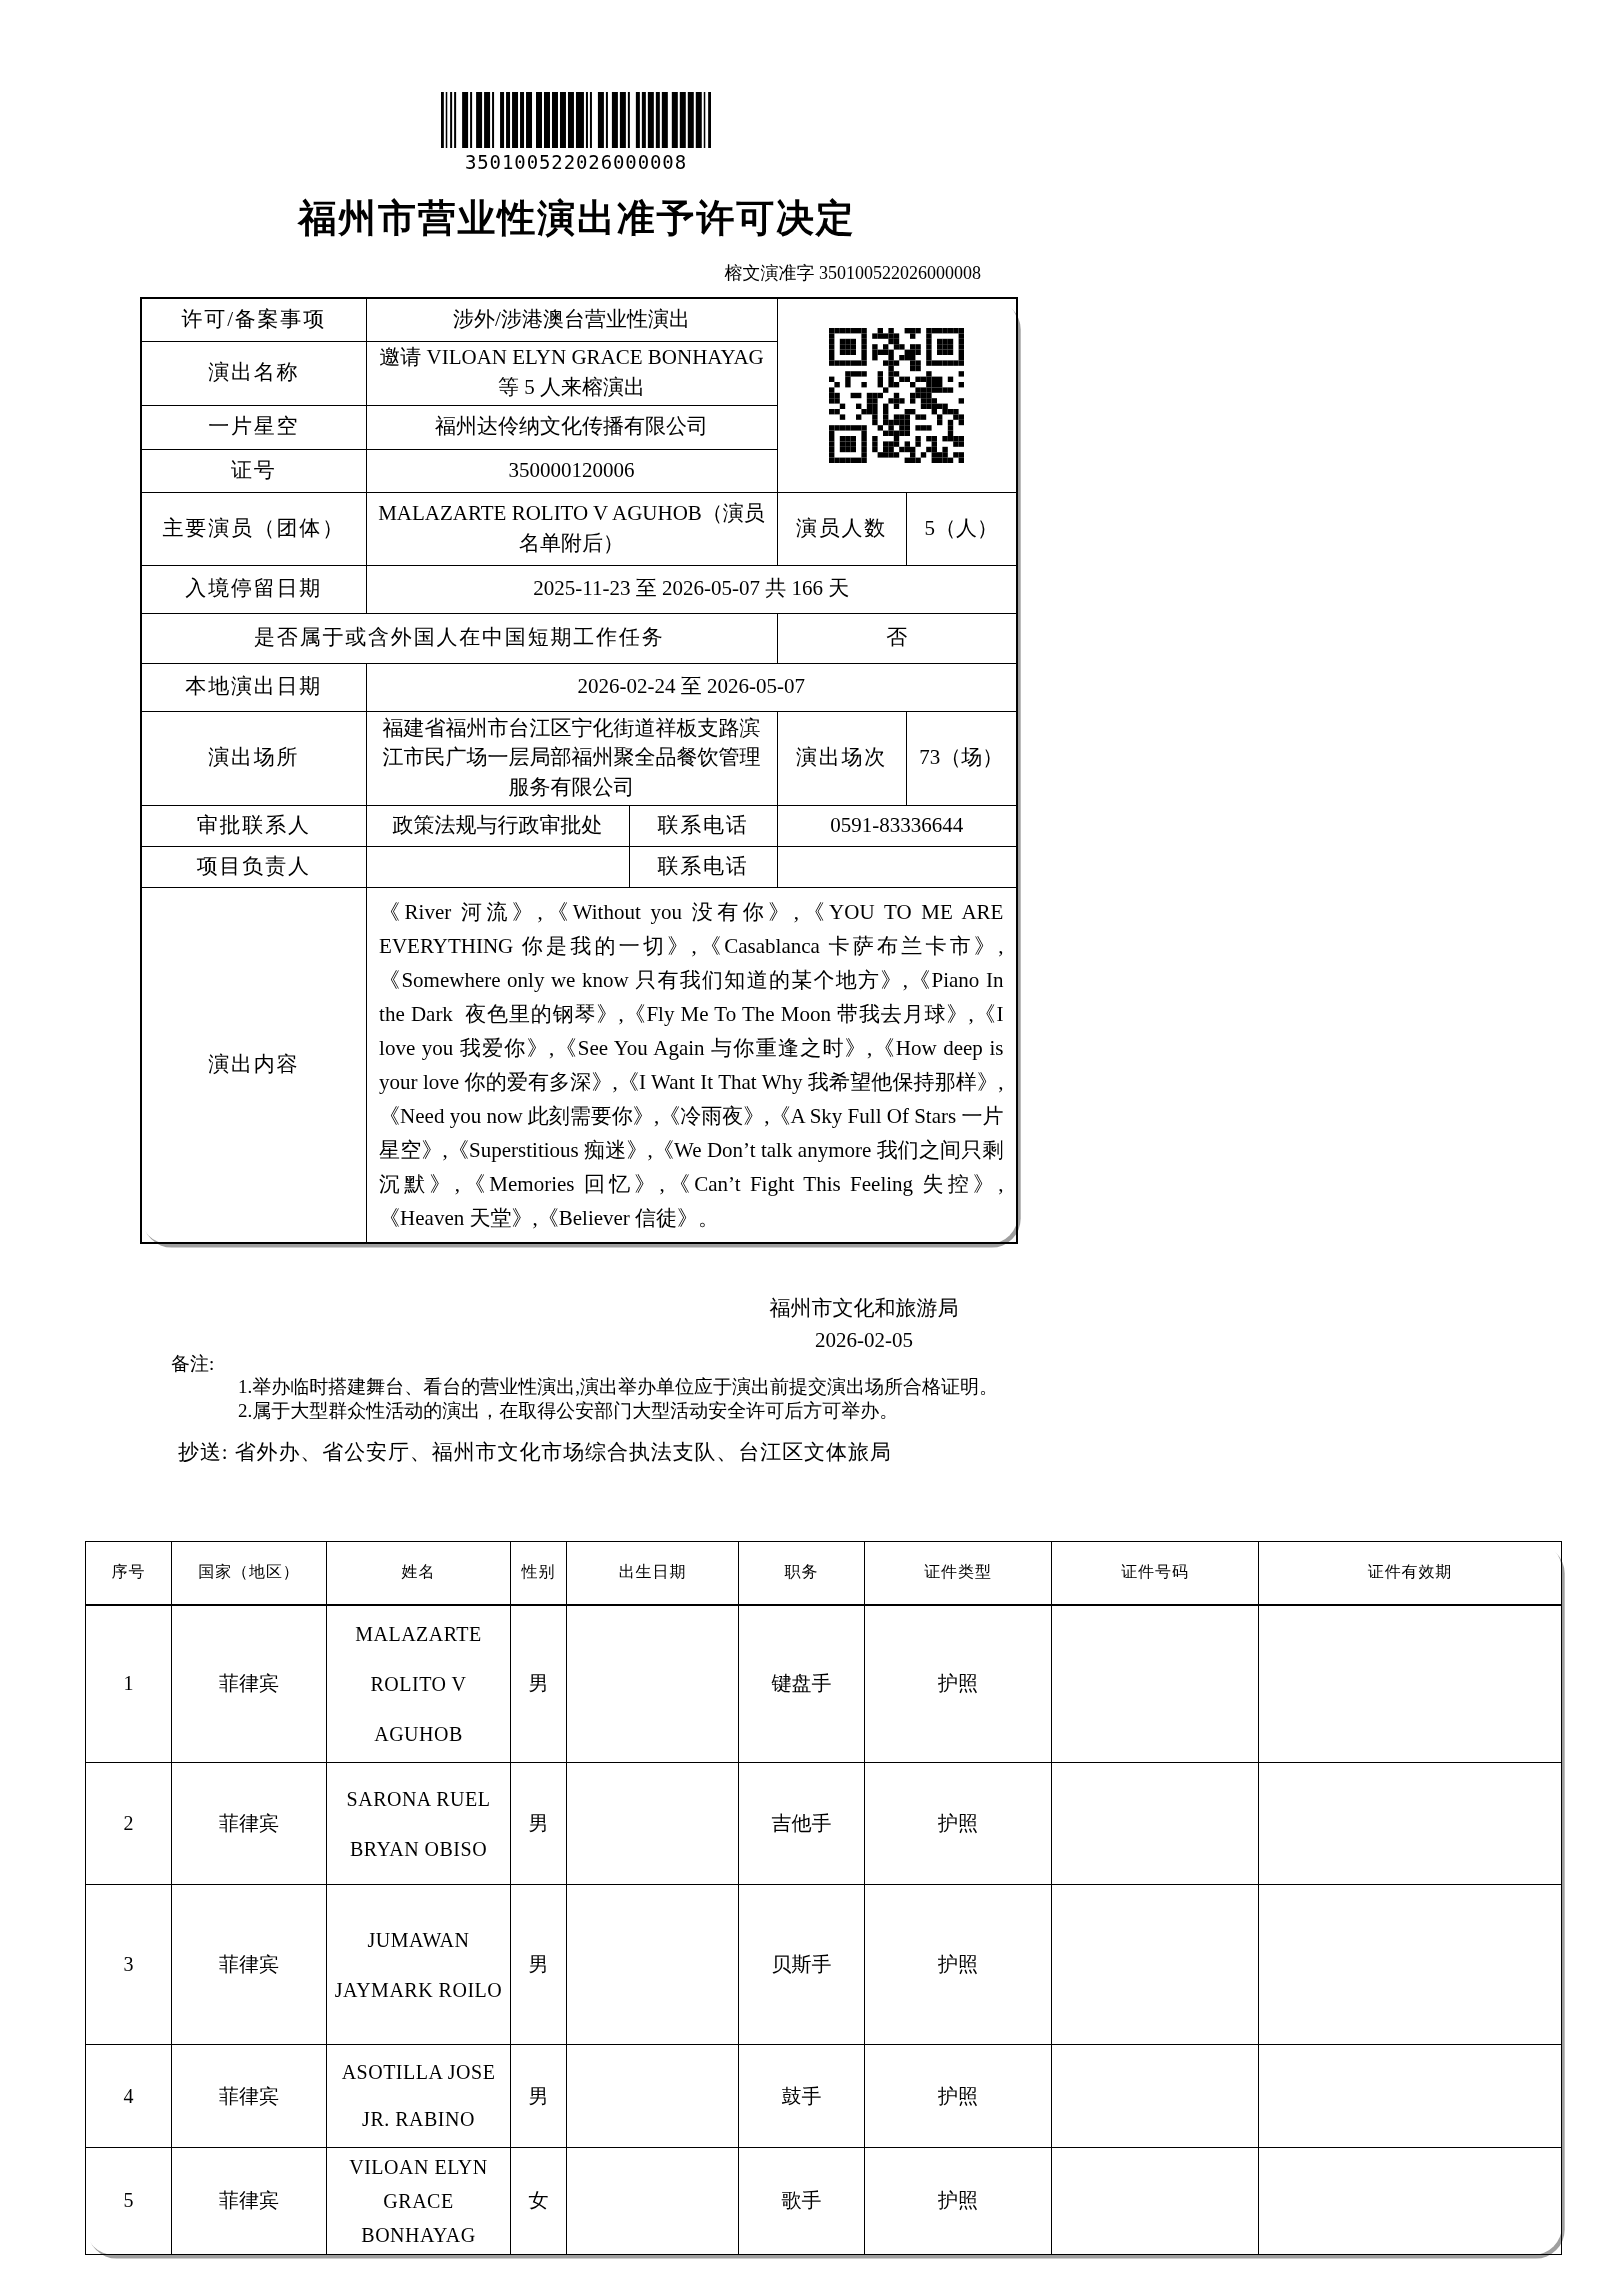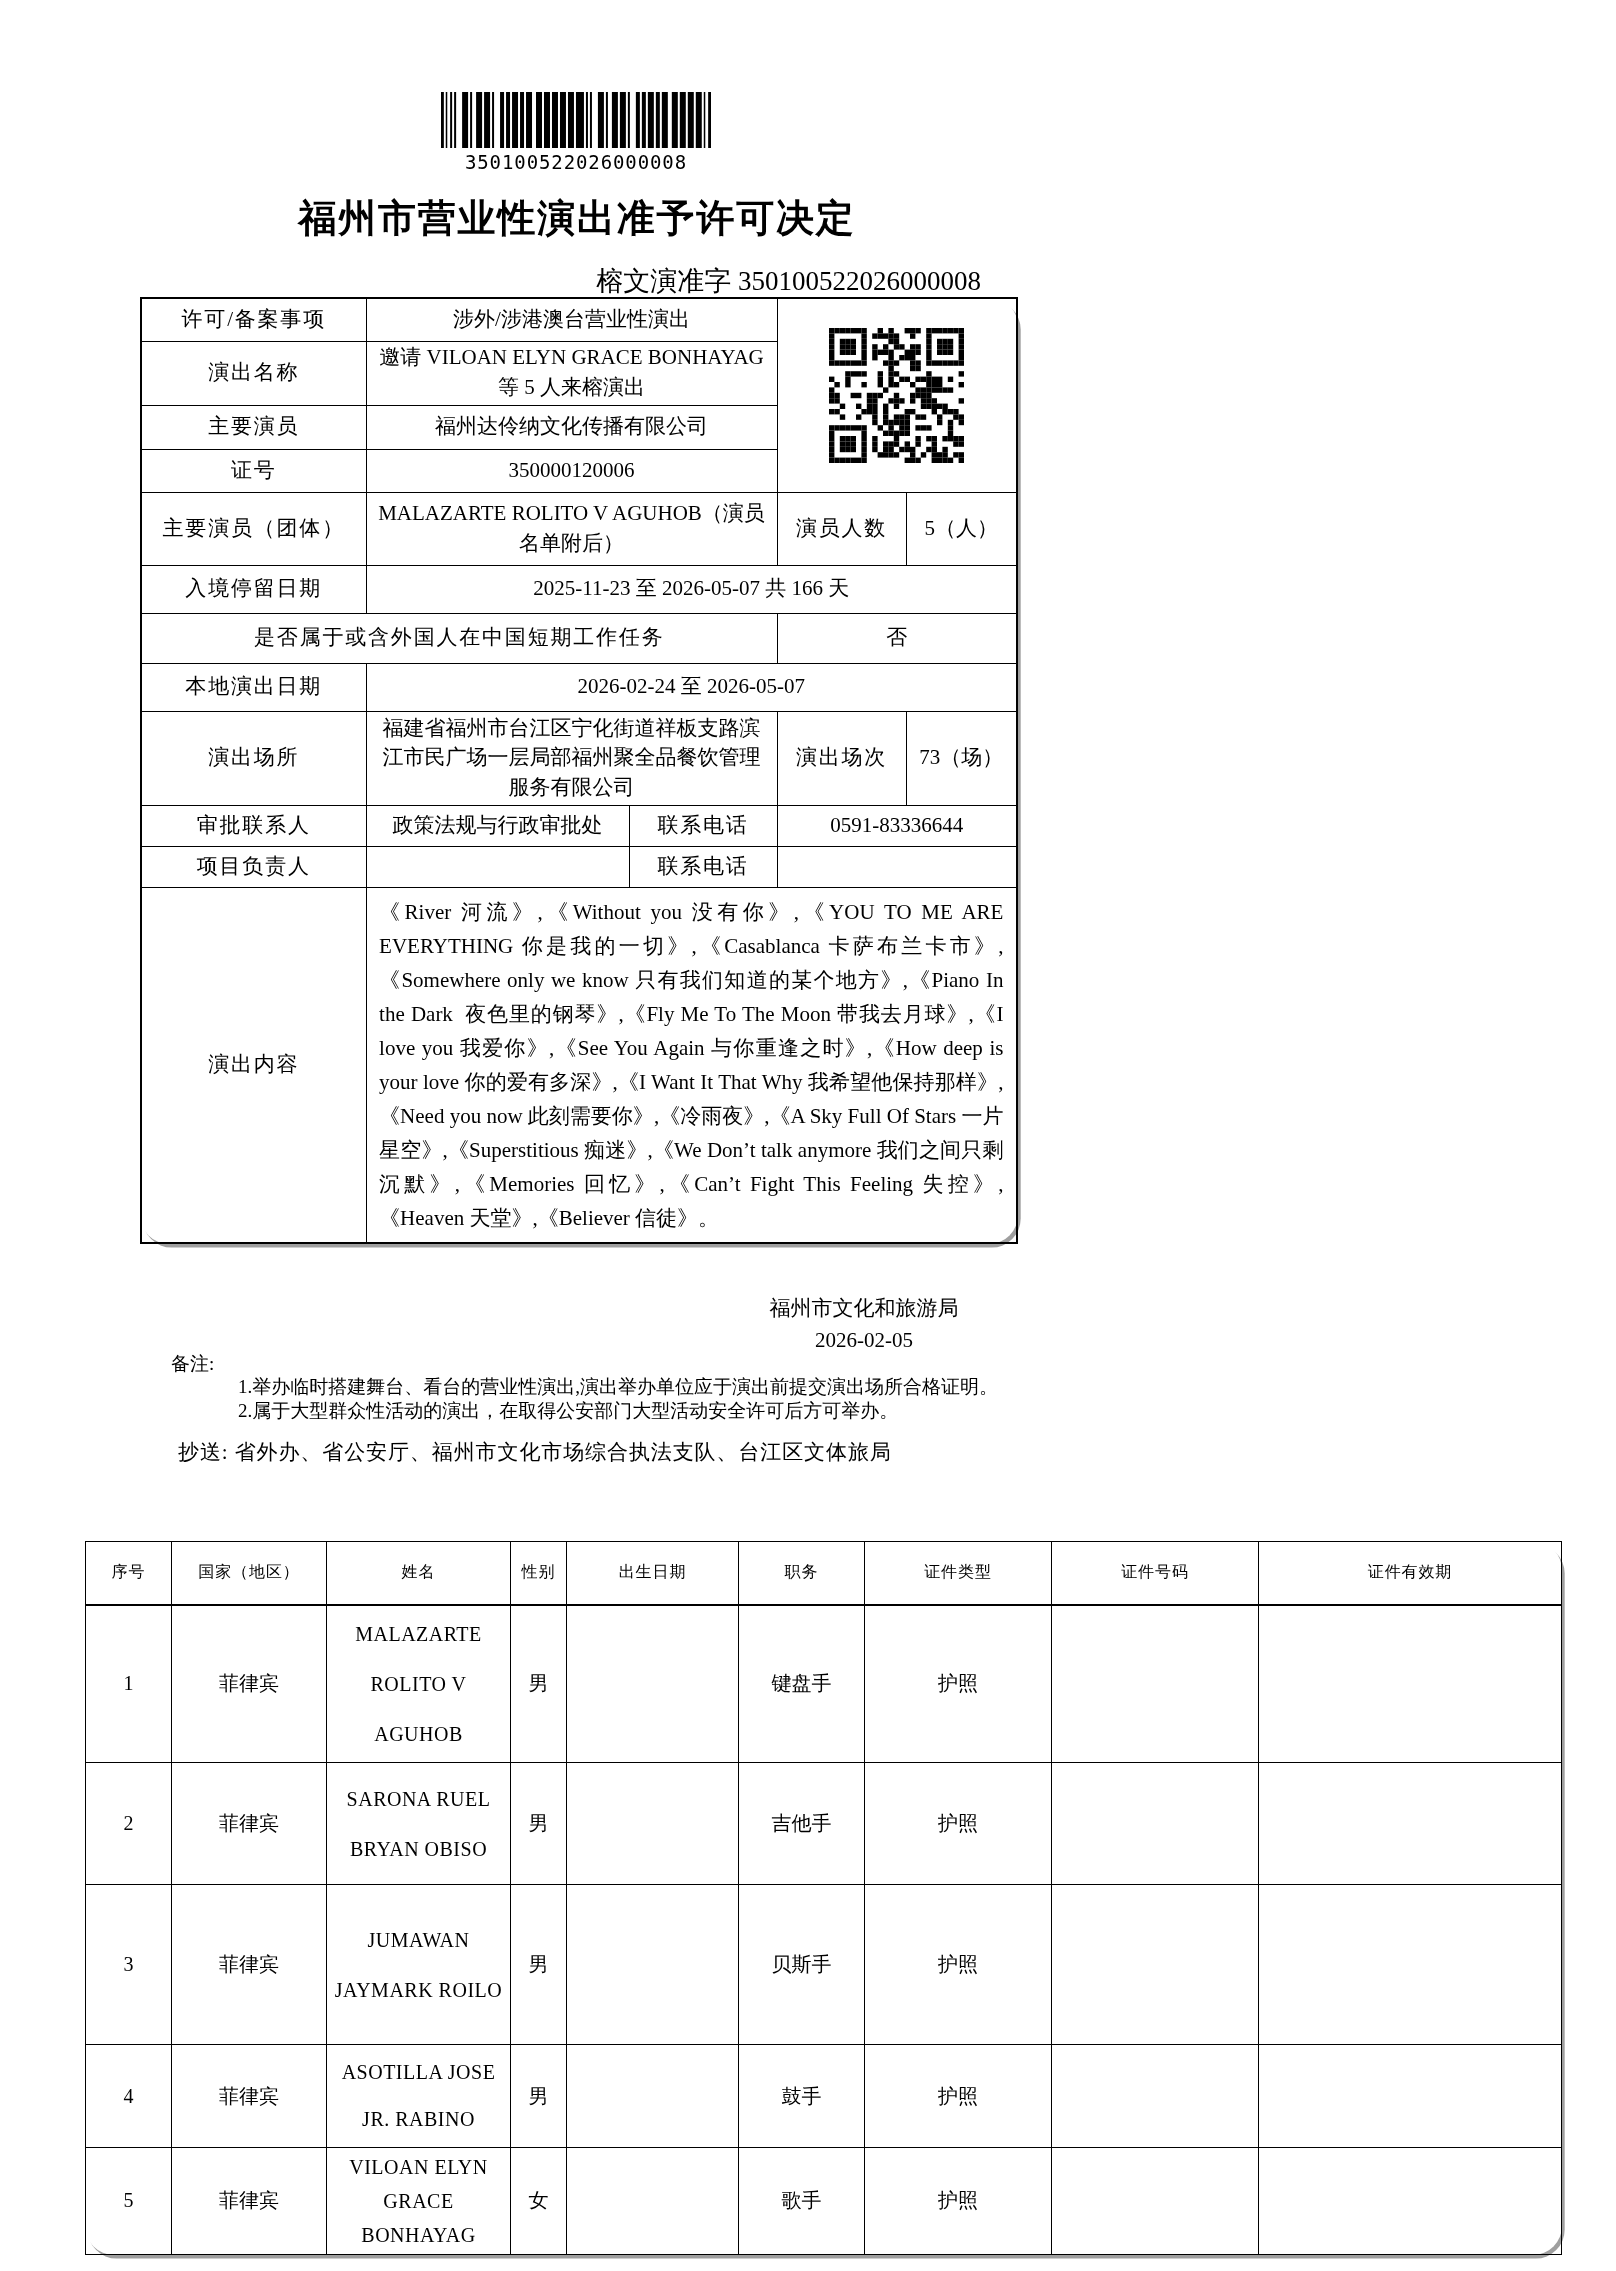--- a/index.html
+++ b/index.html
@@ -16,21 +16,21 @@
   .barcode-num {
     margin-top:4px; font-family:"DejaVu Sans Mono",monospace;
     font-size:19px; letter-spacing:0.9px; color:#000; line-height:20px;
   }
   .doc-title {
     position:absolute; left:0; top:194px; width:1154px; text-align:center;
     font-size:38px; font-weight:bold; letter-spacing:1.8px; line-height:49px;
   }
   .doc-no {
     position:absolute; left:540px; top:261px; width:441px; text-align:right;
-    font-size:27px; line-height:25px;margin-top:8px;
+    font-size:18px; line-height:25px;
   }
   
   table { border-collapse:collapse; table-layout:fixed; position:absolute; background:#fff;border-radius:29px; }
   td, th { border:1.8px solid #000; overflow:hidden; }
   
   .permit { left:140px; top:297px; width:875px; border:2.7px solid #000; box-shadow:2.7px 3.6px 0 #9f9f9f; }
   .permit td {
     font-size:21px; text-align:center; vertical-align:middle;
     padding:1.8px 9px; line-height:1.42;
   }
@@ -435,21 +435,21 @@
               <rect x="30" y="144" width="6" height="6"></rect>
               <rect x="36" y="144" width="6" height="6"></rect>
             </svg>
         </td>
       </tr>
       <tr style="height:56px">
         <td class="lbl">演出名称</td>
         <td colspan="2">邀请 VILOAN ELYN GRACE BONHAYAG 等 5 人来榕演出</td>
       </tr>
       <tr style="height:44px">
-        <td class="lbl">主要演员</td>
+        <td class="lbl">一片星空</td>
         <td colspan="2">福州达伶纳文化传播有限公司</td>
       </tr>
       <tr style="height:43px">
         <td class="lbl">证号</td>
         <td colspan="2">350000120006</td>
       </tr>
       <tr style="height:73px">
         <td class="lbl">主要演员（团体）</td>
         <td colspan="2">MALAZARTE ROLITO V AGUHOB（演员名单附后）</td>
         <td class="lbl">演员人数</td>

